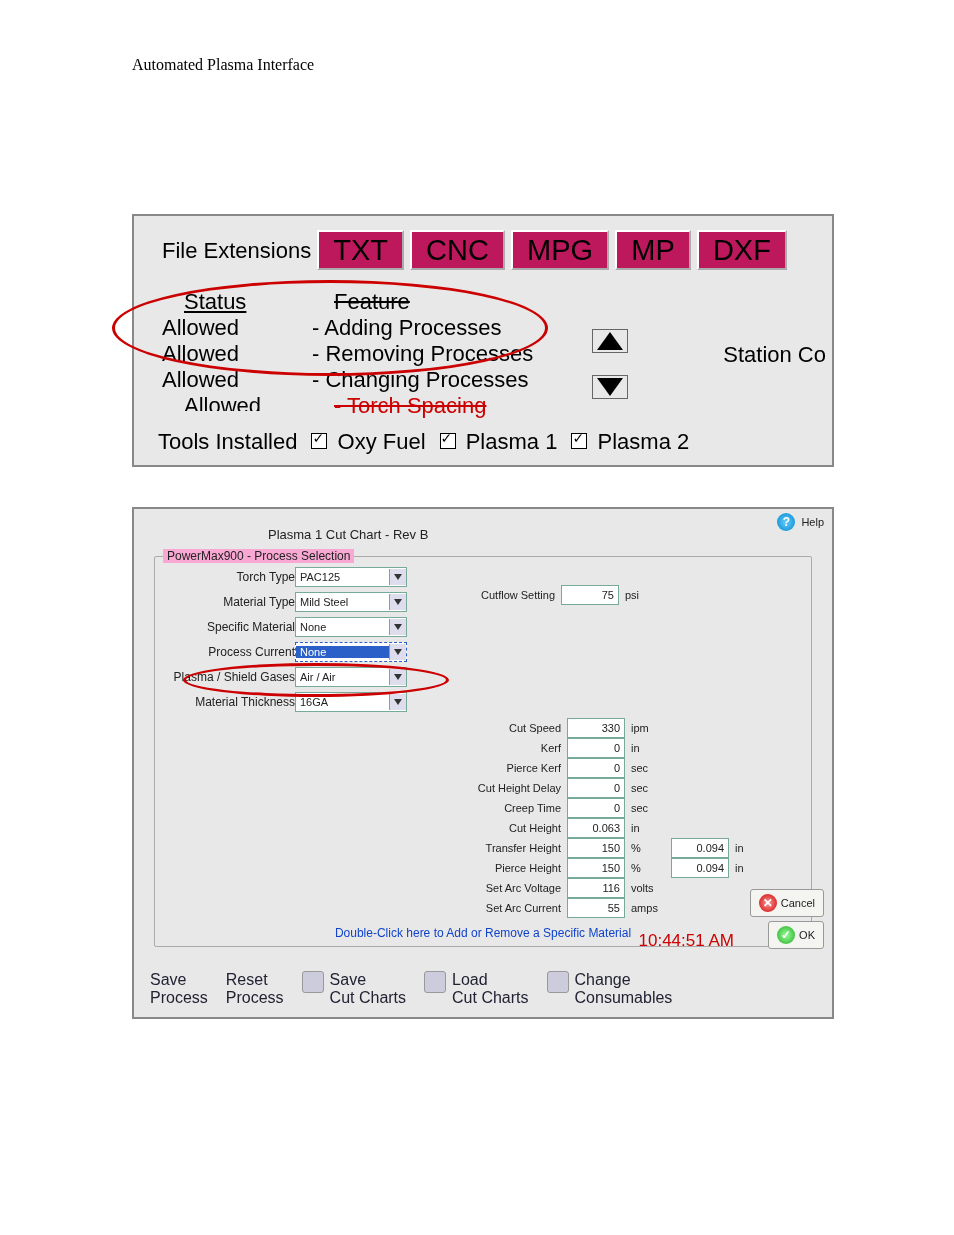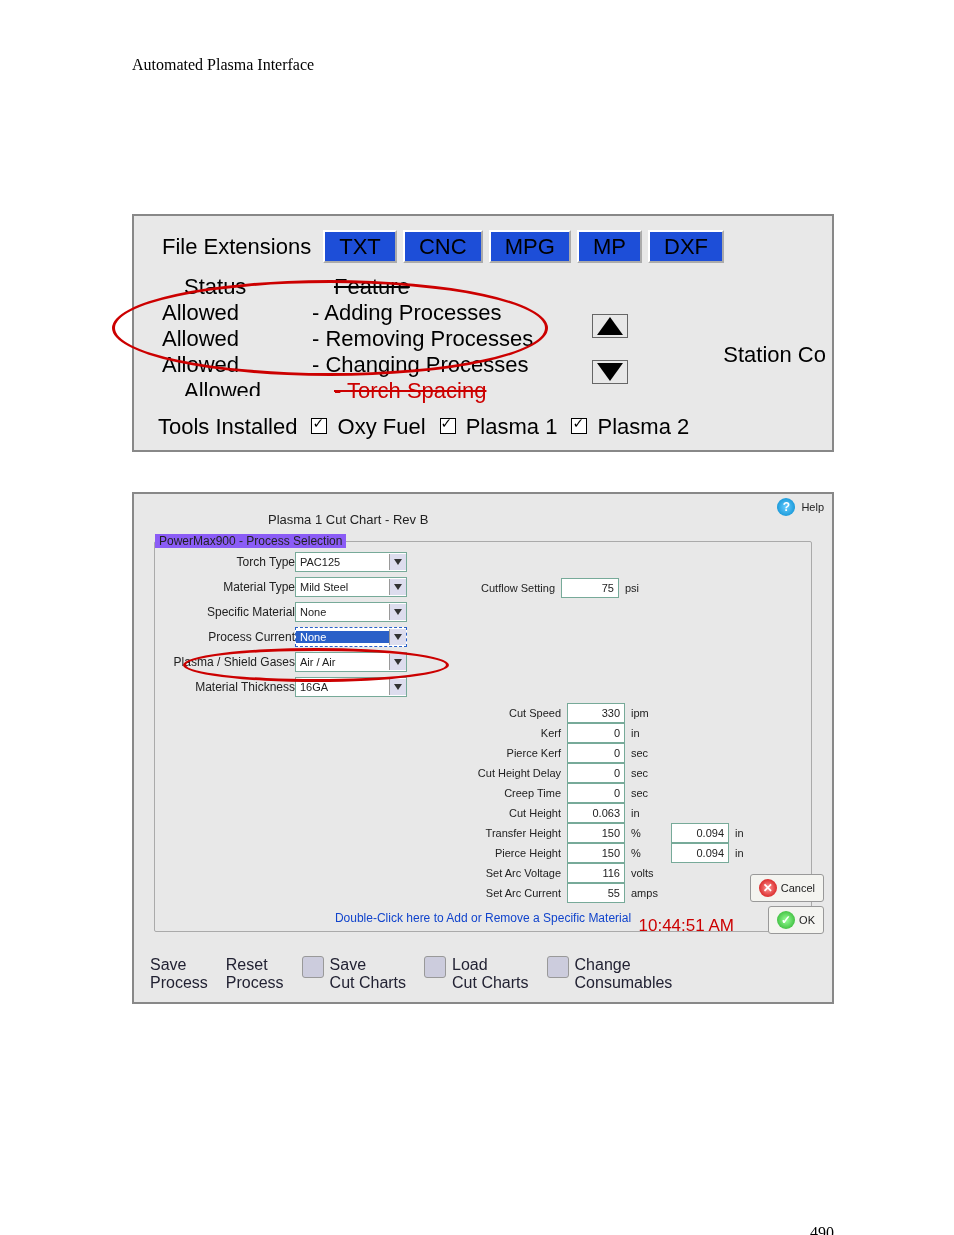--- a/index.html
+++ b/index.html
@@ -1,24 +1,24 @@
 <!DOCTYPE html>
 <html><head>
 <meta charset="utf-8">
 <style>
   body{margin:0;font-family:"Times New Roman",serif;background:#fff;width:954px;color:#000}
   .page{padding:56px 120px 40px 132px}
   .hdr{font-size:16px;margin-bottom:140px}
   .fig{border:2px solid #888;background:#e8e8e8;margin-bottom:40px;padding:18px 14px 10px 14px;position:relative;font-family:Arial,sans-serif}
   
-  .f1 .row1{display:flex;align-items:center;gap:6px;font-size:22px;margin-bottom:14px;padding-left:14px}
+  .f1 .row1{display:flex;align-items:center;gap:0;font-size:22px;margin-bottom:22px;padding-left:14px}
   .f1 .row1 .lbl{margin-right:6px}
-  .btn{background:#1d4ed8;border:2px outset #fff;padding:2px 14px;font-size:22px}
+  .btn{background:#be185d;border:2px outset #fff;padding:2px 14px;font-size:29px}
   .f1 .hdrrow{display:flex;font-size:22px;margin-top:6px}
-  .f1 .hdrrow .c1{width:150px;padding-left:36px}
+  .f1 .hdrrow .c1{width:150px;text-decoration:underline;padding-left:36px}
   .f1 .hdrrow .c2{text-decoration:line-through}
   .f1 .lst{position:relative}
   .f1 .item{display:flex;font-size:22px}
   .f1 .item .c1{width:150px;padding-left:14px}
   .f1 .item .c2{}
   .f1 .arrows{position:absolute;right:190px;top:40px;display:flex;flex-direction:column;gap:22px}
   .f1 .arrows .tri{width:0;height:0;border-left:13px solid transparent;border-right:13px solid transparent}
   .f1 .arrows .up{border-bottom:18px solid #000}
   .f1 .arrows .dn{border-top:18px solid #000}
   .f1 .arrows .box{border:1px solid #666;padding:2px 4px;background:#e8e8e8}
@@ -26,21 +26,21 @@
   .f1 .tools{font-size:22px;padding-left:10px;margin-top:10px}
   .f1 .cb{display:inline-block;width:14px;height:14px;border:1px solid #000;background:#fff;position:relative;top:0;margin:0 4px 0 14px}
   .f1 .cb::after{content:"✓";position:absolute;left:0;top:-4px;font-size:14px}
   
   .ellipse{position:absolute;border:3px solid #c00;border-radius:50%}
   .f1 .ellipse{left:-22px;top:64px;width:430px;height:90px}
   
   .f2{font-size:12px;color:#222}
   .f2 .title{font-weight:normal;text-align:left;padding-left:120px;margin-bottom:14px;font-size:13px}
   .f2 .grp{border:1px solid #aaa;border-radius:2px;margin:0 6px 18px 6px;padding:10px 10px 6px 10px;position:relative}
-  .f2 .grplbl{position:absolute;top:-8px;left:0;background:#8b5cf6;padding:0 4px;font-size:12px}
+  .f2 .grplbl{position:absolute;top:-8px;left:8px;background:#f9a8d4;padding:0 4px;font-size:12px}
   .f2 .fldrow{display:flex;align-items:center;margin-bottom:5px}
   .f2 .fl{width:130px;text-align:right;white-space:nowrap}
   .dd{display:inline-flex;width:110px;height:18px;border:1px solid #7a9;background:#fff;align-items:center}
   .dd .dv{flex:1;padding-left:4px;font-size:11px}
   .dd .da{width:16px;height:16px;border-left:1px solid #999;background:#dde;display:flex;align-items:center;justify-content:center}
   .dd .da::after{content:"";border-left:4px solid transparent;border-right:4px solid transparent;border-top:6px solid #333}
   .dd.hl{border:1px dashed #2a60c8}
   .dd.hl .dv{background:#2a60c8;color:#fff}
   .num{width:52px;height:18px;border:1px solid #7a9;background:#fff;text-align:right;padding-right:4px;font-size:11px;line-height:18px}
   .pr{display:flex;align-items:center;gap:6px}
@@ -160,21 +160,21 @@
           <div class="fldrow">
             <span class="fl">Material Thickness</span>
             <span class="dd">
               <span class="dv">16GA</span>
               <span class="da"></span>
             </span>
           </div>
         </div>
       <div class="ellipse"></div>
 
-      <div style="position:absolute;left:280px;top:36px" class="pr">
+      <div style="position:absolute;left:280px;top:28px" class="pr">
         <span class="pl">Cutflow Setting</span>
         <span class="num">75</span>
         <span class="un">psi</span>
       </div>
 
       <div id="params" style="margin-left:276px;margin-top:6px">
           <div class="pr">
             <span class="pl">Cut Speed</span>
             <span class="num">330</span>
             <span class="un">ipm</span>

